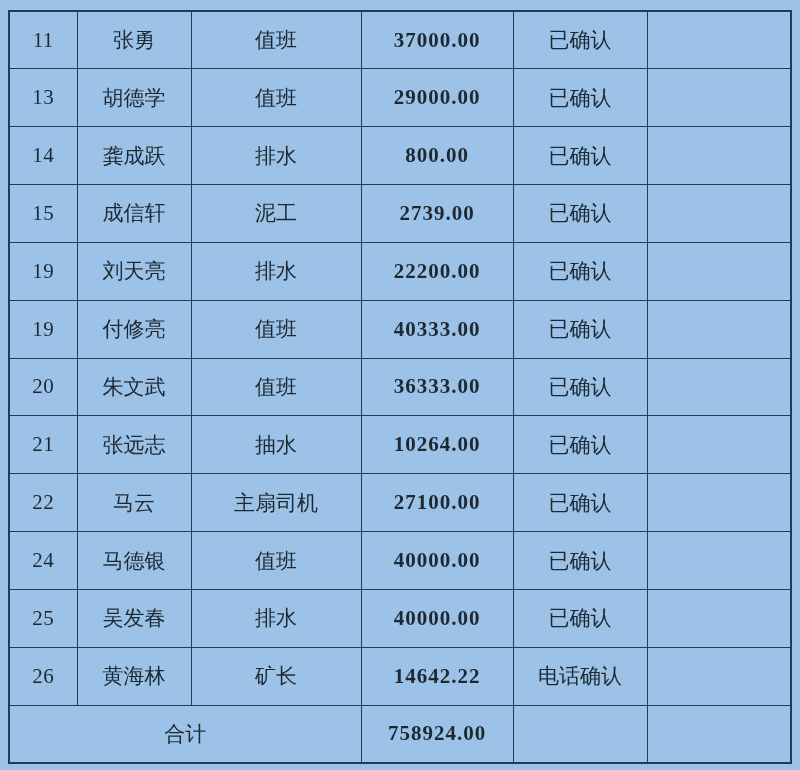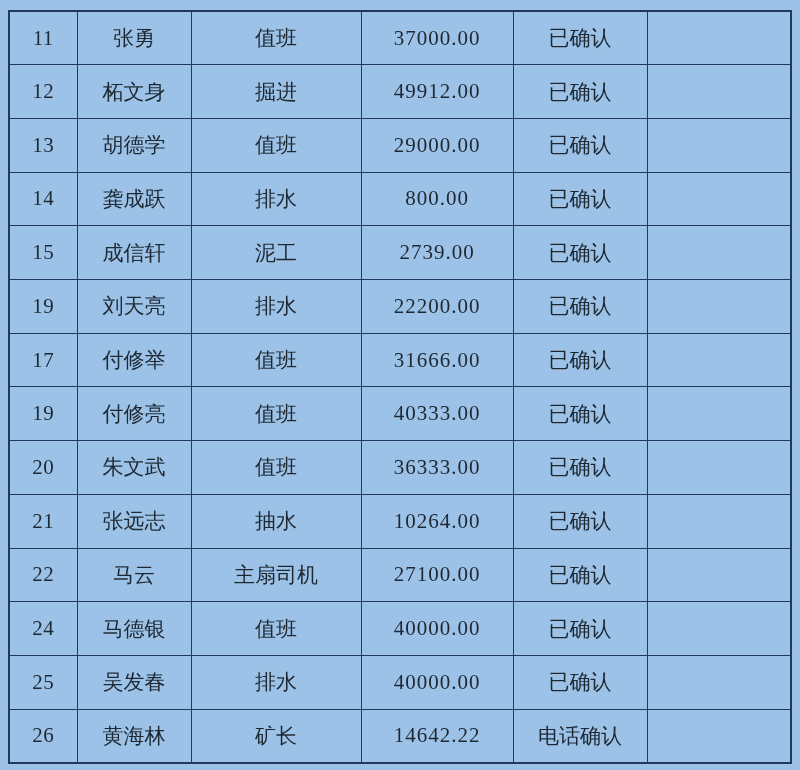--- a/index.html
+++ b/index.html
@@ -27,21 +27,21 @@
   }
   table.payroll td{
     border:1.4px solid var(--border);
     text-align:center;
     vertical-align:middle;
     font-size:21px;
     padding:0;
     overflow:hidden;
     white-space:nowrap;
   }
-  td.amount{letter-spacing:1px;}
+  td.amount{letter-spacing:1px;font-weight:bold;}
   td.serial{letter-spacing:0.5px;}
   tr{height:44.3px;}
 </style>
 </head>
 <body>
 
 <div class="page">
   <table class="payroll">
     <colgroup>
       <col style="width:68px">
@@ -50,28 +50,20 @@
       <col style="width:152px">
         <col style="width:134px">
         <col style="width:144px">
     </colgroup>
     <tbody>
       <tr>
         <td class="serial">11</td>
         <td>张勇</td>
         <td>值班</td>
         <td class="amount">37000.00</td>
-        <td>已确认</td>
-        <td></td>
-      </tr>
-      <tr>
-        <td class="serial">12</td>
-        <td>柘文身</td>
-        <td>掘进</td>
-        <td class="amount">49912.00</td>
         <td>已确认</td>
         <td></td>
       </tr>
       <tr>
         <td class="serial">13</td>
         <td>胡德学</td>
         <td>值班</td>
         <td class="amount">29000.00</td>
         <td>已确认</td>
         <td></td>
@@ -90,28 +82,20 @@
         <td>泥工</td>
         <td class="amount">2739.00</td>
         <td>已确认</td>
         <td></td>
       </tr>
       <tr>
         <td class="serial">19</td>
         <td>刘天亮</td>
         <td>排水</td>
         <td class="amount">22200.00</td>
-        <td>已确认</td>
-        <td></td>
-      </tr>
-      <tr>
-        <td class="serial">17</td>
-        <td>付修举</td>
-        <td>值班</td>
-        <td class="amount">31666.00</td>
         <td>已确认</td>
         <td></td>
       </tr>
       <tr>
         <td class="serial">19</td>
         <td>付修亮</td>
         <td>值班</td>
         <td class="amount">40333.00</td>
         <td>已确认</td>
         <td></td>
@@ -157,15 +141,21 @@
         <td></td>
       </tr>
       <tr>
         <td class="serial">26</td>
         <td>黄海林</td>
         <td>矿长</td>
         <td class="amount">14642.22</td>
         <td>电话确认</td>
         <td></td>
       </tr>
+      <tr>
+        <td colspan="3">合计</td>
+        <td class="amount">758924.00</td>
+        <td></td>
+        <td></td>
+      </tr>
     </tbody>
   </table>
 </div>
 
 </body></html>

